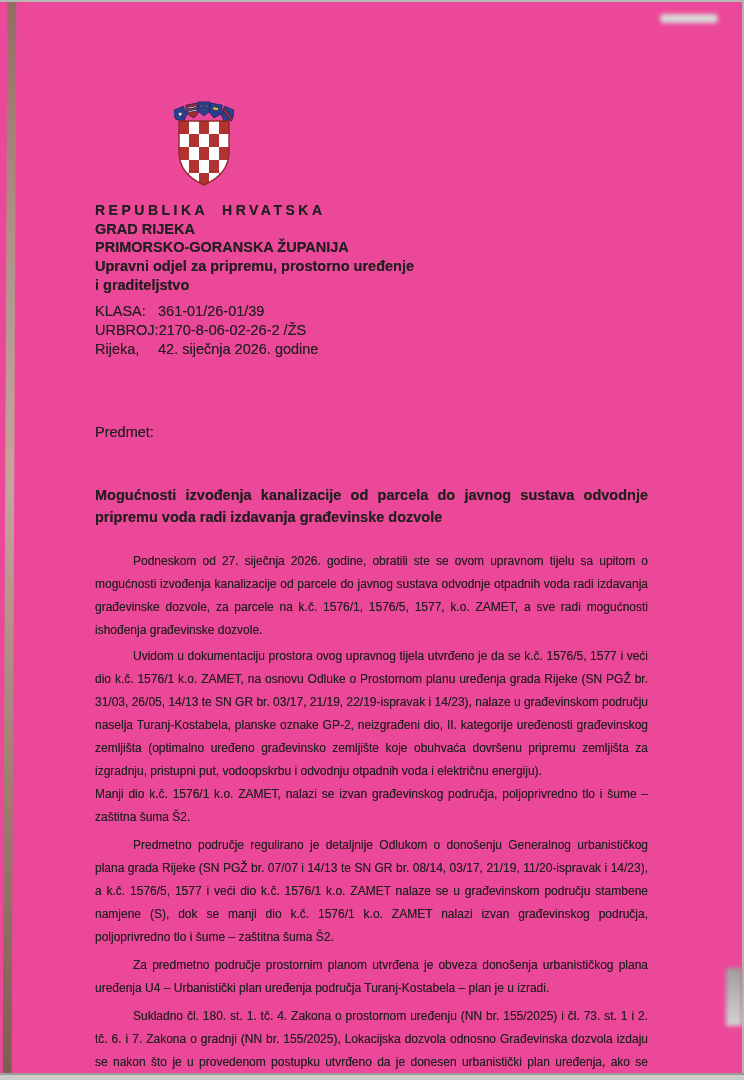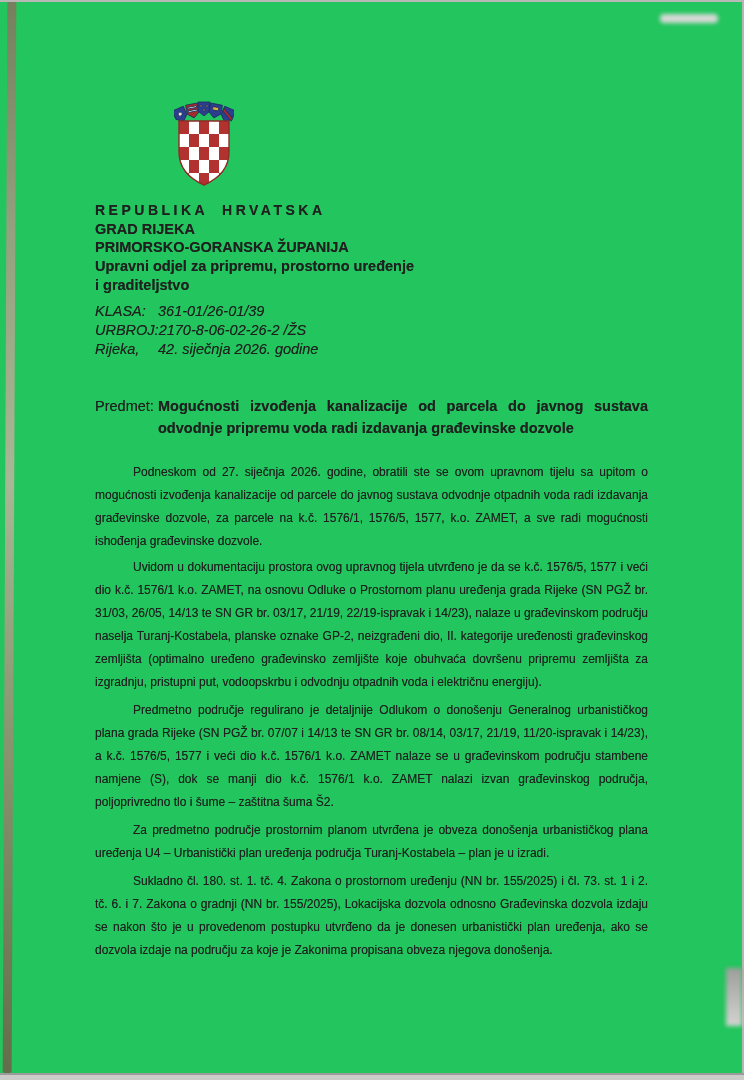--- a/index.html
+++ b/index.html
@@ -4,21 +4,21 @@
 <style>
   * { margin: 0; padding: 0; box-sizing: border-box; }
   html, body { background: #e9e9e7; }
   body { font-family: "Liberation Sans", sans-serif; }
 
   .scan-page {
     position: relative;
     width: 744px;
     height: 1080px;
     margin: 0 auto;
-    background: #22c55e;
+    background: #ec4899;
     overflow: hidden;
     color: #202020;
   }
 
   
   .edge-top    { position:absolute; top:0; left:0; right:0; height:2px; background:#b8b8b6; }
   .edge-right  { position:absolute; top:0; right:0; bottom:0; width:2px; background:#b4b4b2; }
   .edge-bottom { position:absolute; left:0; right:0; bottom:0; height:7px; background:#cbcbc9; border-top:2px solid #9b9b99; }
   .edge-left-strip {
     position:absolute; left:5px; top:0; bottom:7px; width:9px;
@@ -33,24 +33,24 @@
     position: relative;
     padding: 100px 96px 0 95px;
     text-shadow: 0 0 .4px rgba(0,0,0,.45);
   }
 
   .emblem { margin-left: 79px; width: 60px; height: 90px; }
 
   .issuer { margin-top: 7px; font-weight: bold; font-size: 14.5px; line-height: 18.7px; }
   .issuer .spaced { letter-spacing: 3.5px; word-spacing: 7px; font-size: 14px; }
 
-  .ref-block { margin-top: 7px; font-size: 14.5px; line-height: 19px; font-style: italic; }
+  .ref-block { margin-top: 7px; font-size: 14.5px; line-height: 19px; }
   .ref-label { display: inline-block; min-width: 63px; }
 
-  .subject { display: flex; margin-top: 36px; font-size: 14.5px; line-height: 22px; }
+  .subject { display: flex; margin-top: 62px; font-size: 14.5px; line-height: 22px; flex-direction: column; }
   .subject-label { width: 63px; flex: 0 0 63px; }
   .subject-text { font-weight: bold; text-align: justify; }
 
   .body-text { margin-top: 22px; font-size: 12px; line-height: 23px; }
   .para { text-align: justify; text-indent: 38px; margin-top: 3px; }
   .para.first { margin-top: 0; }
   .para.no-indent { text-indent: 0; margin-top: 0; }
   .para.gap-lg { margin-top: 5px; }
 </style>
 </head>
@@ -147,19 +147,20 @@
     
     <div class="subject">
       <div class="subject-label">Predmet:</div>
       <div class="subject-text">Mogućnosti izvođenja kanalizacije od parcela do javnog sustava odvodnje pripremu voda radi izdavanja građevinske dozvole</div>
     </div>
 
     
     <div class="body-text">
       <p class="para first">Podneskom od 27. siječnja 2026. godine, obratili ste se ovom upravnom tijelu sa upitom o mogućnosti izvođenja kanalizacije od parcele do javnog sustava odvodnje otpadnih voda radi izdavanja građevinske dozvole, za parcele na k.č. 1576/1, 1576/5, 1577, k.o. ZAMET, a sve radi mogućnosti ishođenja građevinske dozvole.</p>
       <p class="para">Uvidom u dokumentaciju prostora ovog upravnog tijela utvrđeno je da se k.č. 1576/5, 1577 i veći dio k.č. 1576/1 k.o. ZAMET, na osnovu Odluke o Prostornom planu uređenja grada Rijeke (SN PGŽ br. 31/03, 26/05, 14/13 te SN GR br. 03/17, 21/19, 22/19-ispravak i 14/23), nalaze u građevinskom području naselja Turanj-Kostabela, planske oznake GP-2, neizgrađeni dio, II. kategorije uređenosti građevinskog zemljišta (optimalno uređeno građevinsko zemljište koje obuhvaća dovršenu pripremu zemljišta za izgradnju, pristupni put, vodoopskrbu i odvodnju otpadnih voda i električnu energiju).</p>
+      <p class="para no-indent">Manji dio k.č. 1576/1 k.o. ZAMET, nalazi se izvan građevinskog područja, poljoprivredno tlo i šume – zaštitna šuma Š2.</p>
       <p class="para gap-lg">Predmetno područje regulirano je detaljnije Odlukom o donošenju Generalnog urbanističkog plana grada Rijeke (SN PGŽ br. 07/07 i 14/13 te SN GR br. 08/14, 03/17, 21/19, 11/20-ispravak i 14/23), a k.č. 1576/5, 1577 i veći dio k.č. 1576/1 k.o. ZAMET nalaze se u građevinskom području stambene namjene (S), dok se manji dio k.č. 1576/1 k.o. ZAMET nalazi izvan građevinskog područja,  poljoprivredno tlo i šume – zaštitna šuma Š2.</p>
       <p class="para gap-lg">Za predmetno područje prostornim planom utvrđena je obveza donošenja urbanističkog plana uređenja U4 – Urbanistički plan uređenja područja Turanj-Kostabela – plan je u izradi.</p>
       <p class="para gap-lg">Sukladno čl. 180. st. 1. tč. 4. Zakona o prostornom uređenju (NN br. 155/2025) i čl. 73. st. 1 i 2. tč. 6. i 7. Zakona o gradnji (NN br. 155/2025), Lokacijska dozvola odnosno Građevinska dozvola izdaju se nakon što je u provedenom postupku utvrđeno da je donesen urbanistički plan uređenja, ako se dozvola izdaje na području za koje je Zakonima propisana obveza njegova donošenja.</p>
     </div>
 
   </div>
 </div>
 
 </body></html>

